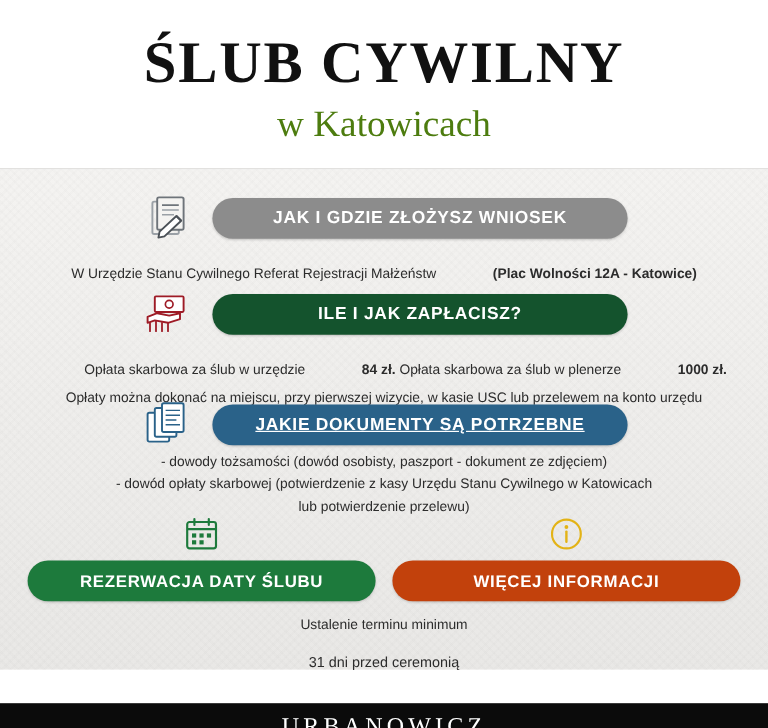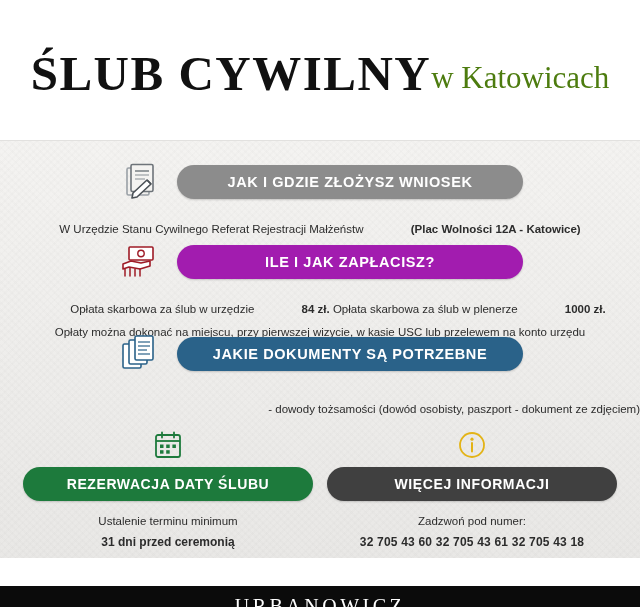--- a/index.html
+++ b/index.html
@@ -18,21 +18,21 @@
   }
 
   
   .title-block {
     position: absolute;
     left: 0; top: 0;
     width: 640px;
     height: 140px;
     background: #ffffff;
     display: flex;
-    flex-direction: row;
+    flex-direction: column;
     align-items: center;
     justify-content: center;
     padding-top: 8px;
   }
   .title-main {
     font-family: "Liberation Serif", serif;
     font-weight: bold;
     font-size: 49px;
     letter-spacing: 1.5px;
     color: #111111;
@@ -87,22 +87,22 @@
     align-items: center;
     justify-content: center;
     color: #ffffff;
     font-size: 14.5px;
     font-weight: bold;
     letter-spacing: 0.6px;
     box-shadow: 0 1px 2px rgba(0,0,0,0.18);
     white-space: nowrap;
   }
   .pill.gray   { background: #8c8c8c; }
-  .pill.red    { background: #a21caf; }
-  .pill.blue   { background: #2a6289; }
+  .pill.red    { background: #14532d; }
+  .pill.blue   { background: #2a6289; text-decoration: underline; }
 
   .note {
     text-align: center;
     font-size: 11.5px;
     color: #2c2c2c;
     line-height: 1.65;
   }
   .note b { font-weight: bold; padding-left: 44px; }
 
   
@@ -123,21 +123,21 @@
     align-items: center;
     justify-content: center;
     color: #ffffff;
     font-size: 14px;
     font-weight: bold;
     letter-spacing: 0.6px;
     box-shadow: 0 1px 2px rgba(0,0,0,0.18);
     white-space: nowrap;
   }
   .btn.green  { background: #1d7a3c; }
-  .btn.yellow { background: #404040; color: #ffffff; }
+  .btn.yellow { background: #c2410c; color: #ffffff; }
 
   .icons-row {
     position: absolute;
     left: 0;
     width: 640px;
     display: flex;
     justify-content: center;
     gap: 14px;
   }
   .icon-slot {
@@ -155,21 +155,21 @@
     justify-content: center;
     gap: 14px;
   }
   .foot-col {
     width: 290px;
     text-align: center;
     font-size: 11.5px;
     color: #2c2c2c;
     line-height: 1.7;
   }
-  .foot-col .strong { font-weight: bold; font-size: 12px; }
+  .foot-col .strong { font-weight: normal; font-size: 12px; margin-top: 10px; }
   .phones { font-weight: bold; font-size: 12px; letter-spacing: 0.2px; }
 
   
   .footer {
     position: absolute;
     left: 0; top: 586px;
     width: 640px;
     height: 49px;
     background: #0b0b0b;
     display: flex;
@@ -270,21 +270,23 @@
           <rect x="10" y="6" width="18" height="24" rx="1.5" fill="#ffffff" stroke="#2a6289" stroke-width="1.6"></rect>
           <rect x="16" y="2" width="18" height="24" rx="1.5" fill="#ffffff" stroke="#2a6289" stroke-width="1.6"></rect>
           <line x1="19" y1="8" x2="31" y2="8" stroke="#2a6289" stroke-width="1.2"></line>
           <line x1="19" y1="12" x2="31" y2="12" stroke="#2a6289" stroke-width="1.2"></line>
           <line x1="19" y1="16" x2="28" y2="16" stroke="#2a6289" stroke-width="1.2"></line>
           <line x1="19" y1="20" x2="31" y2="20" stroke="#2a6289" stroke-width="1.2"></line>
         </svg>
       </div>
       <div class="pill blue">JAKIE DOKUMENTY SĄ POTRZEBNE</div>
     </div>
-    <div class="note" style="margin-top:24px;text-align:right;">- dowody tożsamości (dowód osobisty, paszport - dokument ze zdjęciem)</div>
+    <div class="note" style="margin-top:0;">- dowody tożsamości (dowód osobisty, paszport - dokument ze zdjęciem)</div>
+    <div class="note">- dowód opłaty skarbowej (potwierdzenie z kasy Urzędu Stanu Cywilnego w Katowicach</div>
+    <div class="note">lub potwierdzenie przelewu)</div>
   </div>
 
   <div class="icons-row" style="top:430px;">
     <div class="icon-slot">
       <span>
         <svg width="30" height="30" viewBox="0 0 30 30">
           <rect x="3" y="5" width="24" height="22" rx="2" fill="none" stroke="#1d7a3c" stroke-width="1.8"></rect>
           <line x1="3" y1="11" x2="27" y2="11" stroke="#1d7a3c" stroke-width="1.8"></line>
           <line x1="9" y1="2.5" x2="9" y2="7.5" stroke="#1d7a3c" stroke-width="1.8" stroke-linecap="round"></line>
           <line x1="21" y1="2.5" x2="21" y2="7.5" stroke="#1d7a3c" stroke-width="1.8" stroke-linecap="round"></line>
@@ -310,24 +312,20 @@
   <div class="btn-row" style="top:467px;">
     <div class="btn green">REZERWACJA DATY ŚLUBU</div>
     <div class="btn yellow">WIĘCEJ INFORMACJI</div>
   </div>
 
   <div class="foot-row" style="top:512px;">
     <div class="foot-col">
       <div>Ustalenie terminu minimum</div>
       <div class="strong">31 dni przed ceremonią</div>
     </div>
-    <div class="foot-col">
-      <div>Zadzwoń pod numer:</div>
-      <div class="phones">32 705 43 60    32 705 43 61    32 705 43 18</div>
-    </div>
   </div>
 
   <div class="footer">
     <div class="logo-main">URBANOWICZ</div>
     <div class="logo-sub">F O T O G R A F I A</div>
   </div>
 
 </div>
 
 </body></html>

